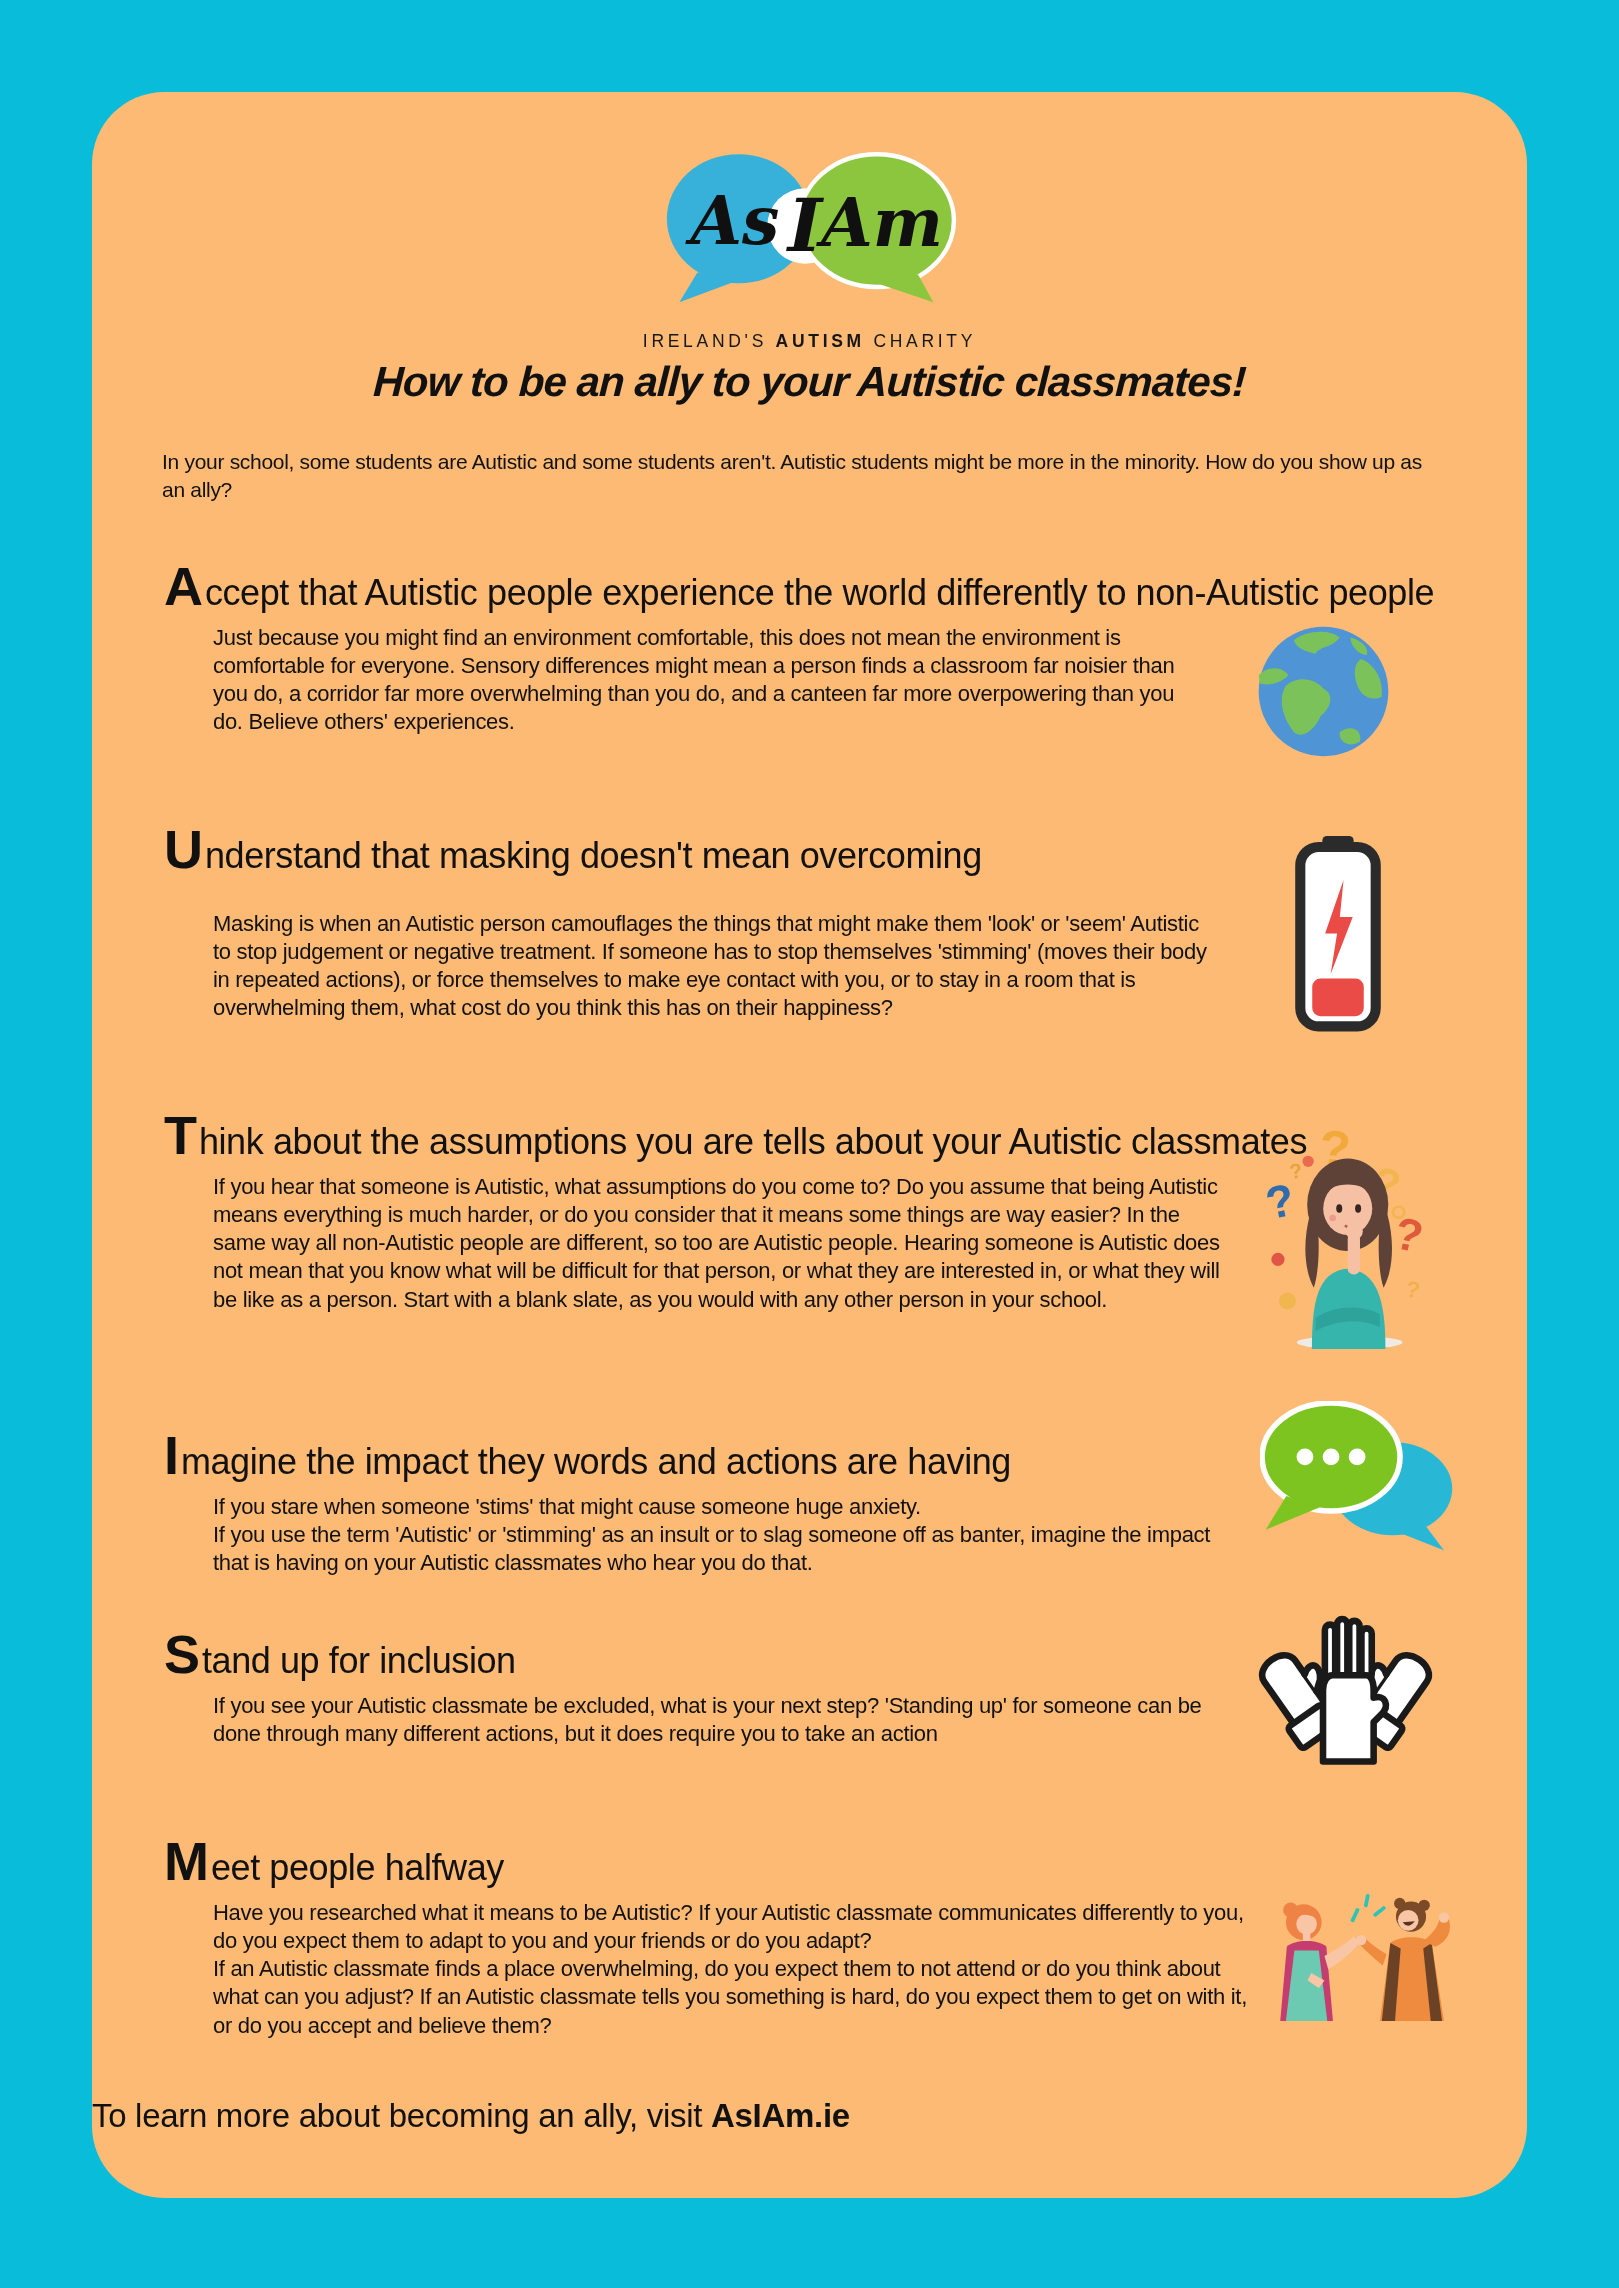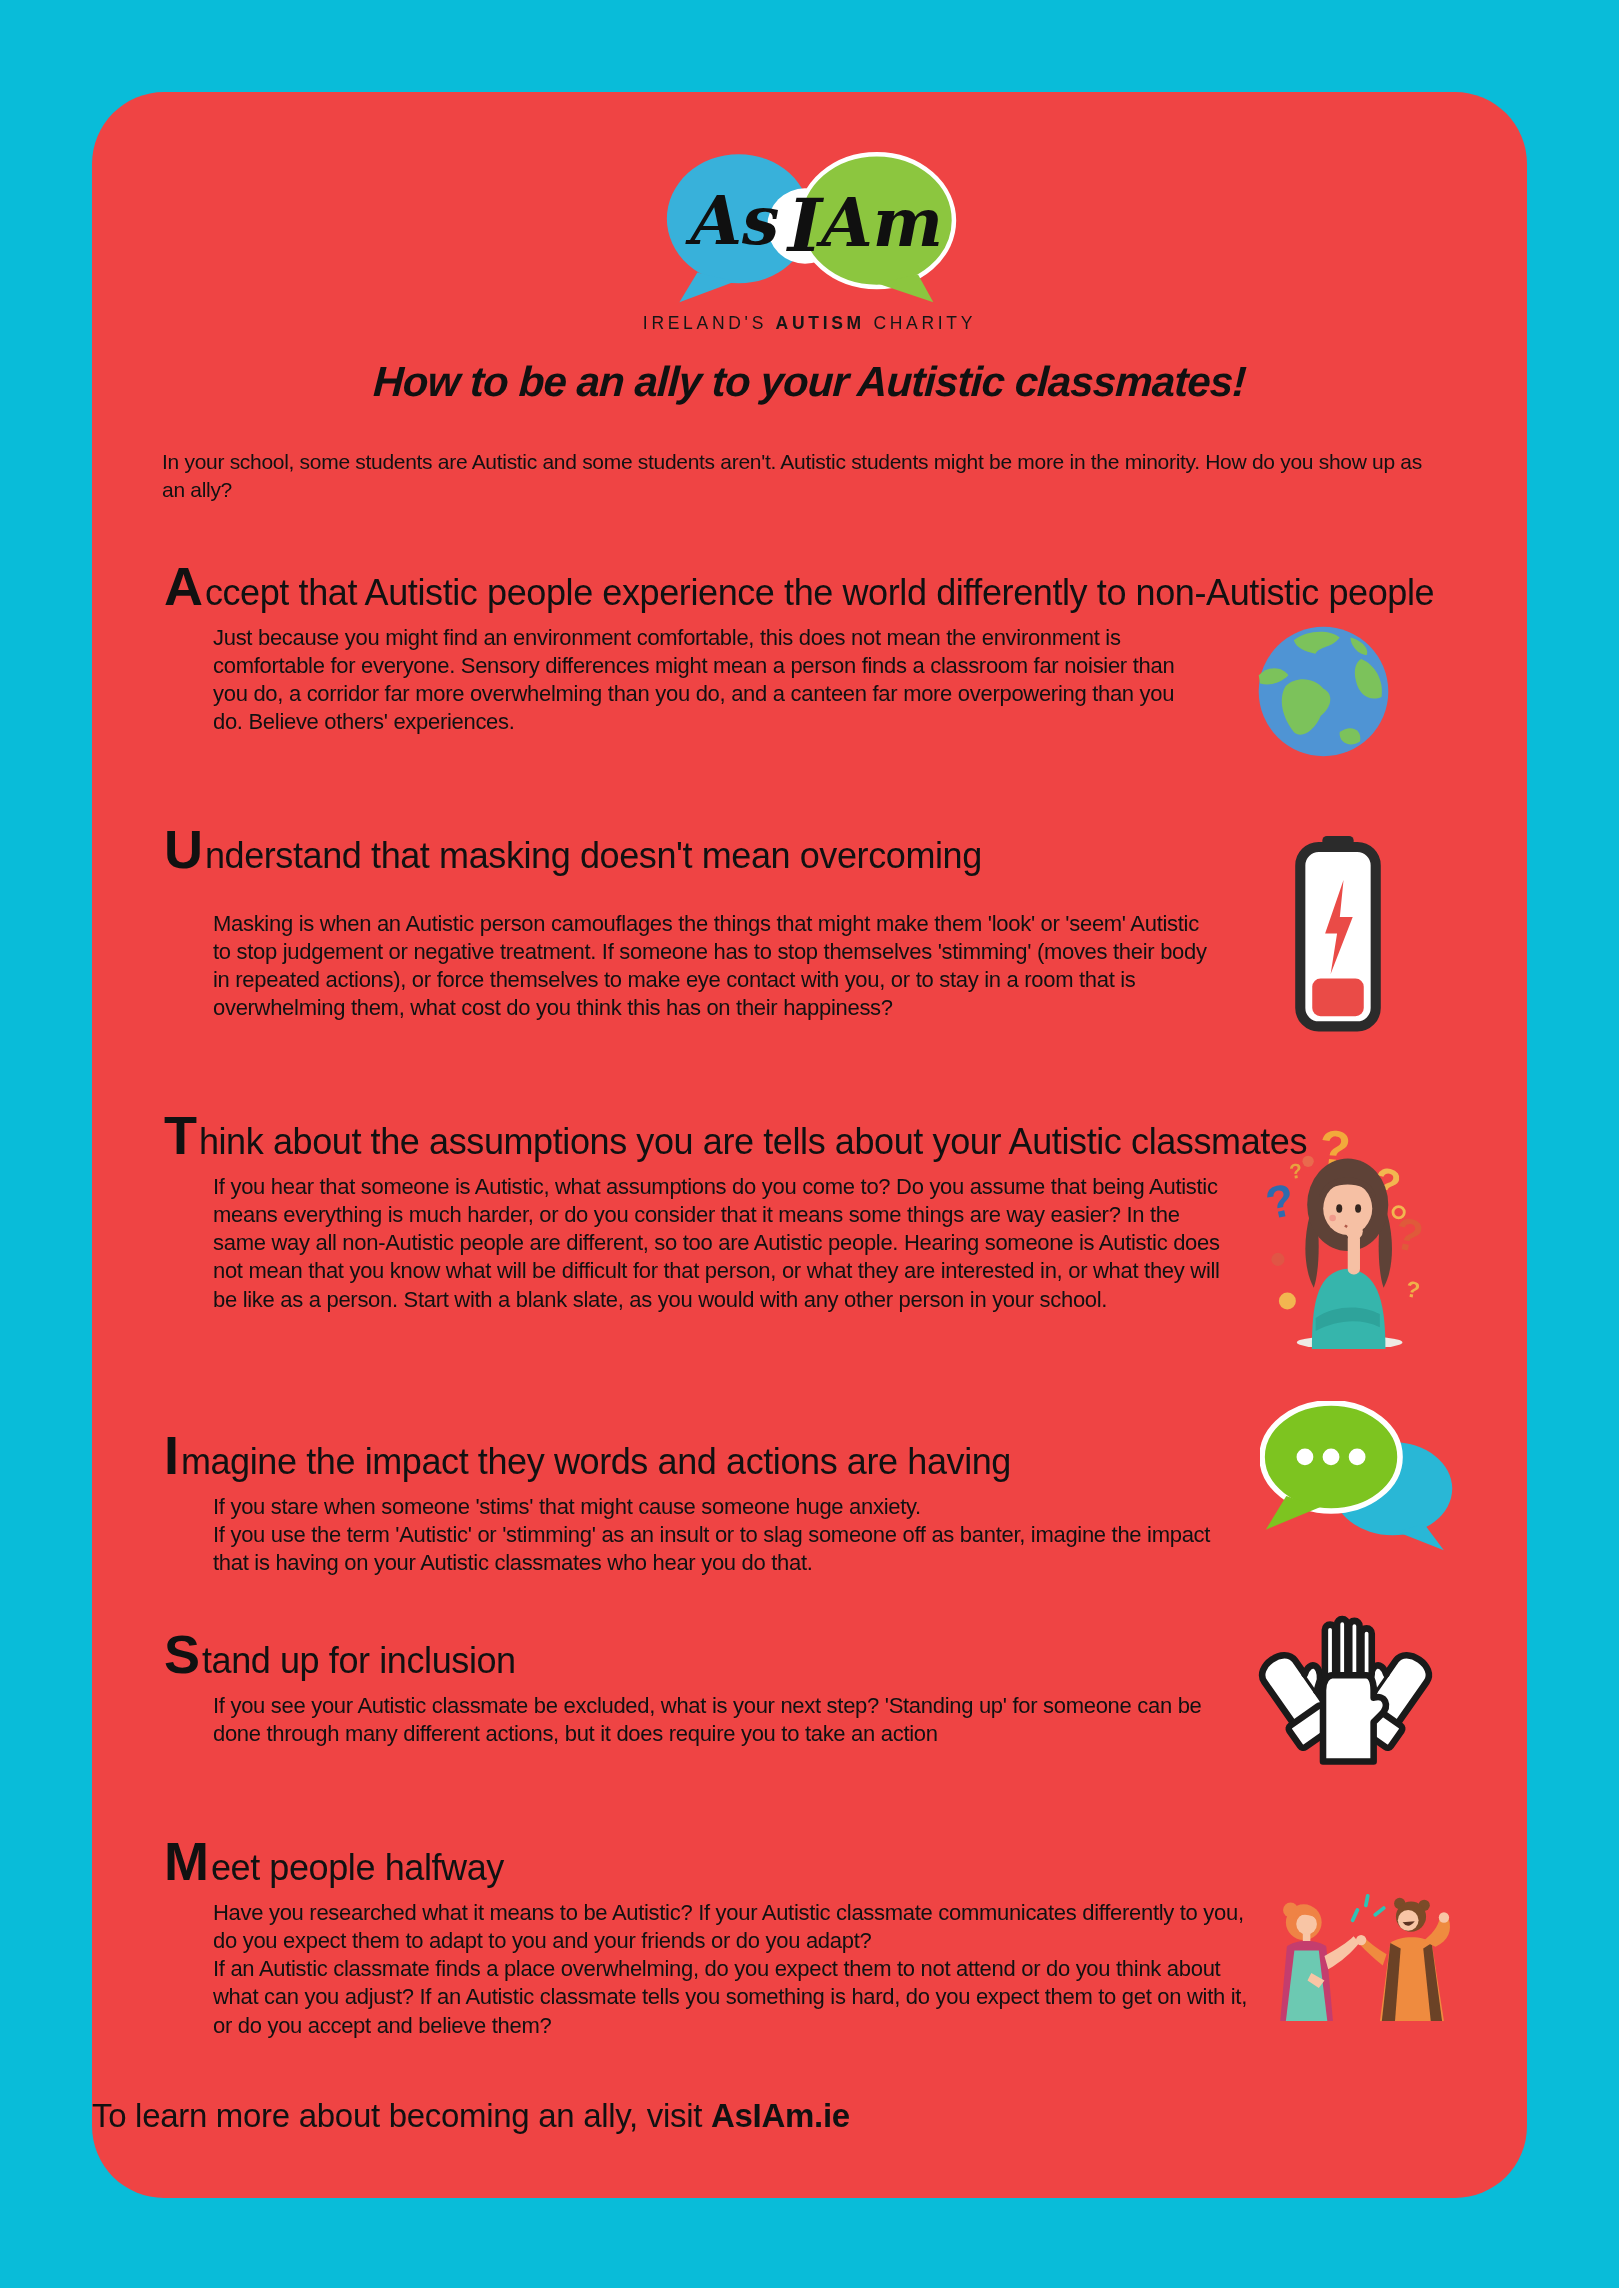--- a/index.html
+++ b/index.html
@@ -4,27 +4,27 @@
 <style>
   html,body{margin:0;padding:0;}
   body{
     width:1620px;height:2289px;overflow:hidden;position:relative;
     background:#09bcd9;
     font-family:"Liberation Sans","DejaVu Sans",sans-serif;
     color:#111;
   }
   .card{
     position:absolute;left:92px;top:92px;width:1435px;height:2106px;
-    background:#ef4444;border-radius:72px;
+    background:#fdba74;border-radius:72px;
   }
   
   .logo-wrap{position:absolute;top:55px;left:0;width:100%;
     display:flex;flex-direction:column;align-items:center;}
   .logo-bubbles{width:299px;height:157px;display:block;}
-  .logo-tagline{margin-top:9px;font-size:17.5px;letter-spacing:3.7px;color:#161616;}
+  .logo-tagline{margin-top:27px;font-size:17.5px;letter-spacing:3.7px;color:#161616;}
   .logo-tagline .b{font-weight:bold;}
   
   .title{position:absolute;top:266px;left:0;width:100%;text-align:center;
     font-size:42px;font-weight:800;font-style:italic;letter-spacing:-0.9px;
     transform:skewX(-3deg);}
   .intro{position:absolute;top:356px;left:70px;width:1264px;
     font-size:21px;line-height:1.33;letter-spacing:-0.3px;}
   
   .section{position:absolute;left:72px;}
   .sec-head{display:flex;align-items:baseline;}

